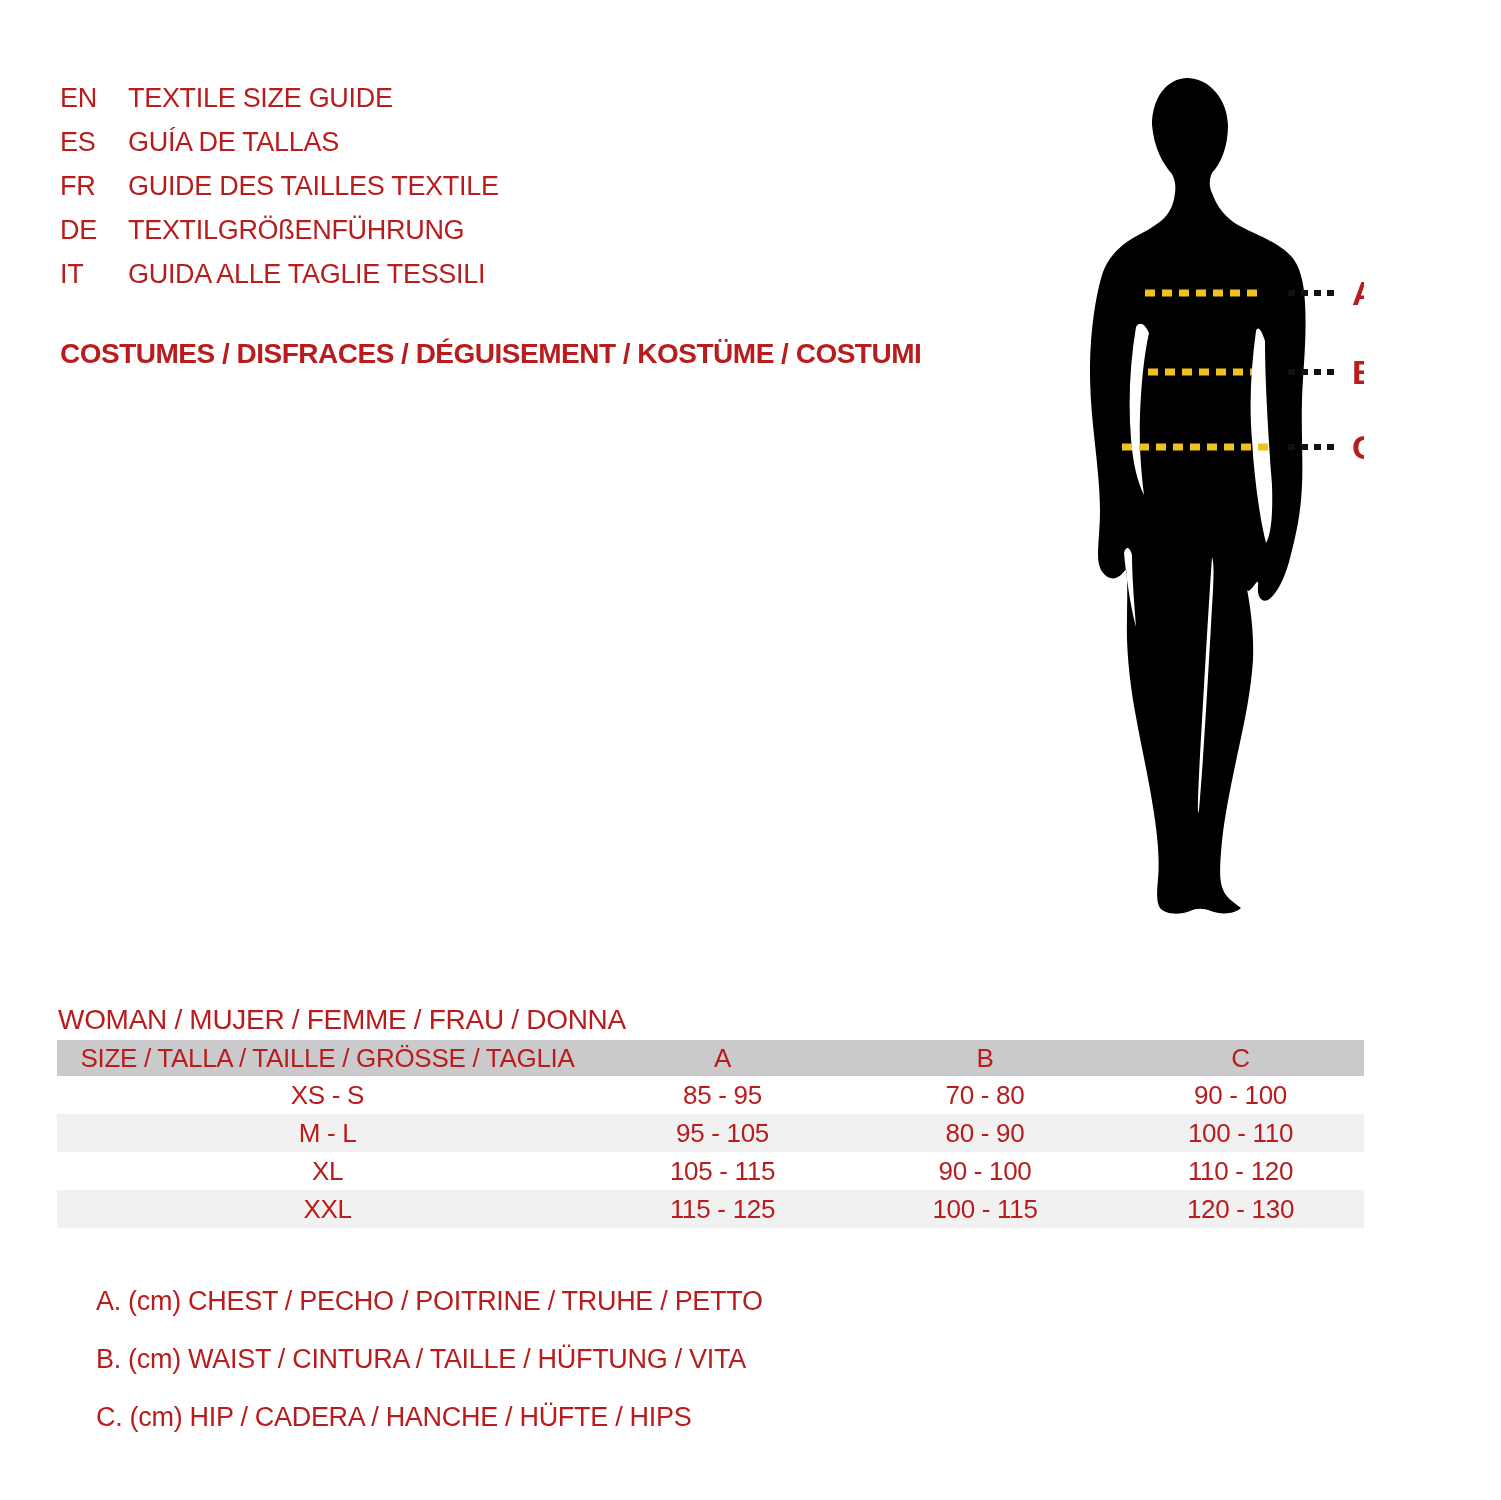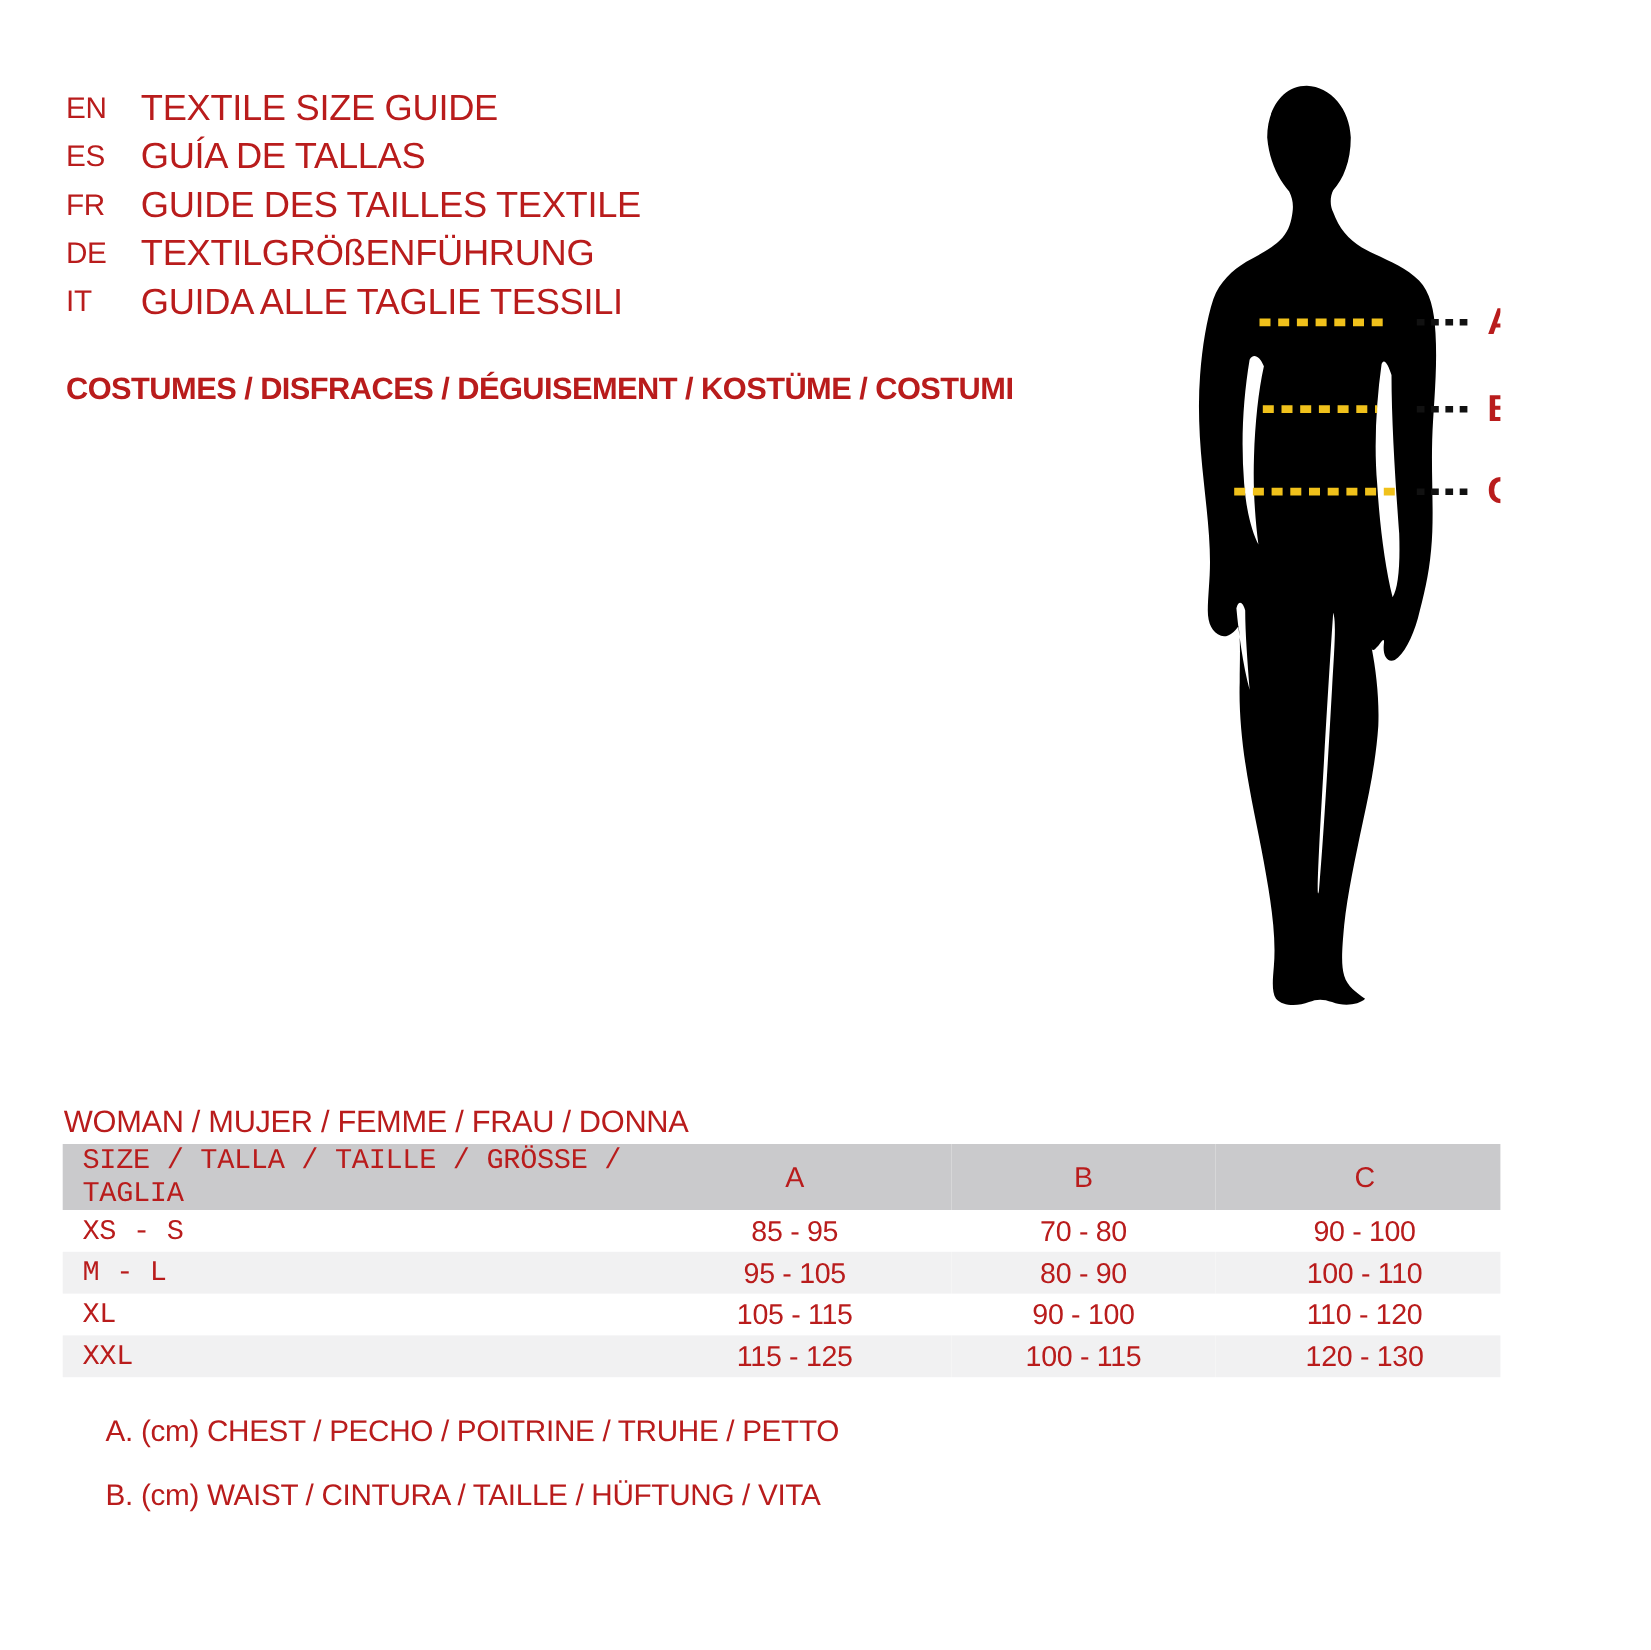--- a/index.html
+++ b/index.html
@@ -4,21 +4,21 @@
 <style>
   html,body{margin:0;padding:0;background:#ffffff;}
   #canvas{
     position:relative;width:1364px;height:1500px;background:#ffffff;overflow:hidden;
     font-family:"Liberation Sans","DejaVu Sans",sans-serif;color:#b91c1c;
   }
   
   .lang-block{position:absolute;left:60px;top:76px;}
   .lang-row{display:flex;height:44px;line-height:44px;}
   .lang-code{width:68px;font-size:27px;letter-spacing:-0.3px;}
-  .lang-title{font-size:33px;letter-spacing:-0.3px;white-space:nowrap;}
+  .lang-title{font-size:27px;letter-spacing:-0.3px;white-space:nowrap;}
   
   .category{position:absolute;left:60px;top:338px;font-size:28px;font-weight:700;
     letter-spacing:-0.5px;white-space:nowrap;}
   
   .figure-wrap{position:absolute;left:1060px;top:75px;width:300px;height:840px;}
   .figure-wrap svg{display:block;width:300px;height:840px;}
   .measure-label{position:absolute;left:1352px;transform:translateY(-50%);
     font-size:34px;font-weight:700;letter-spacing:-0.5px;}
   .measure-label.la{top:293px;} .measure-label.lb{top:372px;} .measure-label.lc{top:447px;}
   
@@ -26,21 +26,21 @@
     letter-spacing:-0.3px;white-space:nowrap;text-align:center;}
   
   .size-table{position:absolute;left:57px;top:1040px;width:1381px;
     border-collapse:collapse;table-layout:fixed;font-size:26px;letter-spacing:-0.3px;}
   .size-table col.c-size{width:523px;}
   .size-table col.c-a{width:285px;}
   .size-table col.c-b{width:240px;}
   .size-table col.c-c{width:333px;}
   .size-table td,.size-table th{padding:0;font-weight:400;height:38px;vertical-align:middle;}
   .size-table thead th{height:36px;}
-  .size-table .cell-size{text-align:left;padding-left:18px;font-family:Liberation Mono, monospace;}
+  .size-table .cell-size{text-align:center;padding-left:18px;}
   .size-table .cell-val{text-align:center;}
   .size-table .col-c{padding-right:62px;}
   .size-table thead tr{background:#cacacc;}
   .size-table tbody tr:nth-child(even){background:#f1f1f2;}
   
   .footnotes{position:absolute;left:60px;top:1272px;margin-left:36px;}
   .footnote{height:58px;line-height:58px;font-size:27px;letter-spacing:-0.3px;white-space:nowrap;}
 </style>
 </head>
 <body>
@@ -192,15 +192,16 @@
         <td class="cell-val">115 - 125</td>
         <td class="cell-val">100 - 115</td>
         <td class="cell-val col-c">120 - 130</td>
       </tr>
     </tbody>
   </table>
 
   <div class="footnotes">
     <div class="footnote">A. (cm) CHEST / PECHO / POITRINE / TRUHE / PETTO</div>
     <div class="footnote">B. (cm) WAIST / CINTURA / TAILLE / HÜFTUNG / VITA</div>
+    <div class="footnote">C. (cm) HIP / CADERA / HANCHE / HÜFTE / HIPS</div>
   </div>
 
 </div>
 
 </body></html>

